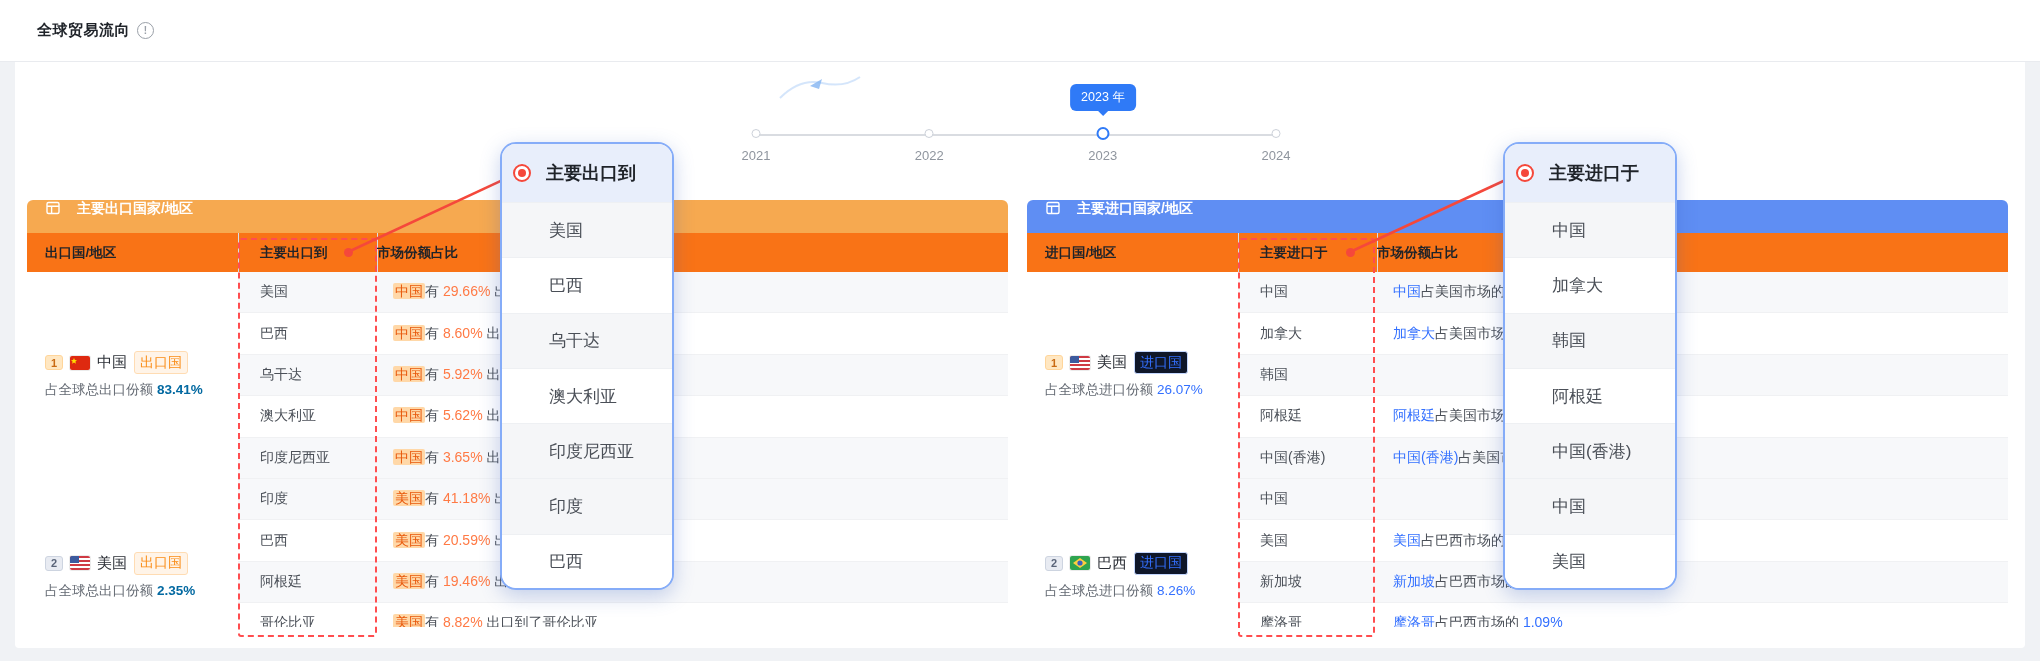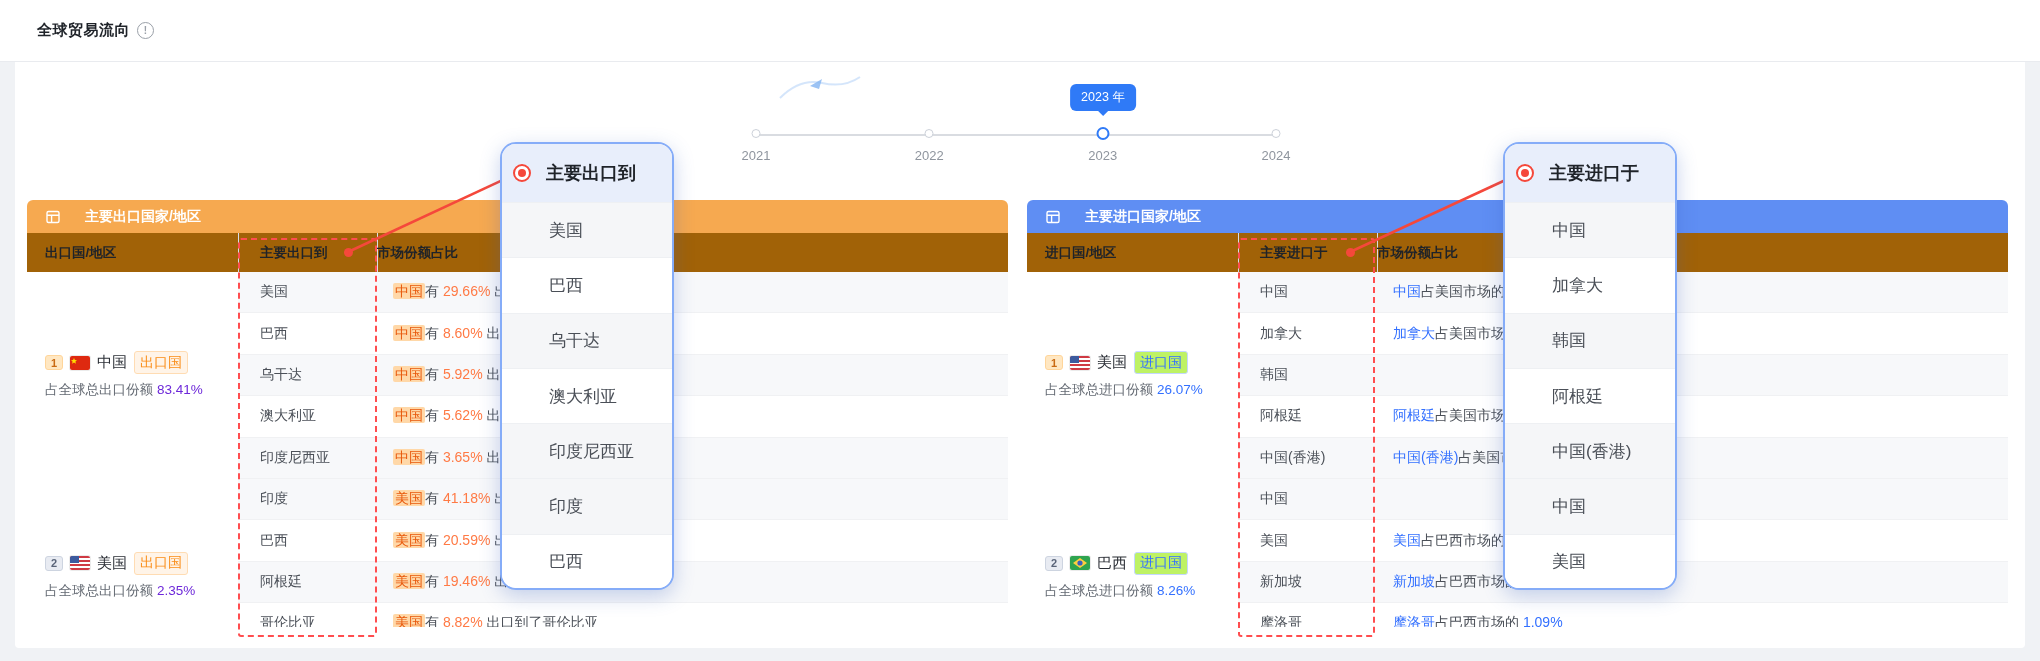--- a/index.html
+++ b/index.html
@@ -30,44 +30,44 @@
   .tl-tip{position:absolute;top:84px;left:1103px;transform:translateX(-50%);background:#2f7af7;color:#fff;
     font-size:12.5px;padding:5px 11px;border-radius:6px;white-space:nowrap;}
   .tl-tip:after{content:"";position:absolute;left:50%;bottom:-10px;transform:translateX(-50%);
     border:5px solid transparent;border-top-color:#2f7af7;}
   .sketch{position:absolute;left:772px;top:68px;opacity:.85;}
 
   
   .trade-table{position:absolute;top:200px;width:981px;height:427px;border-radius:6px;overflow:hidden;background:#fff;}
   .trade-table.export{left:27px;}
   .trade-table.import{left:1027px;}
-  .titlebar{height:33px;display:flex;align-items:center;gap:24px;padding-left:18px;color:#fff;font-size:14px;font-weight:700;}
+  .titlebar{height:33px;display:flex;gap:16px;padding-left:18px;color:#fff;font-size:14px;font-weight:700;}
   .export .titlebar{background:#f6a950;}
   .import .titlebar{background:#5f8ef3;}
-  .colheads{height:39px;background:#a16207;display:flex;align-items:center;font-size:13.5px;font-weight:700;color:#1f2329;}
+  .colheads{height:39px;background:#f97316;display:flex;align-items:center;font-size:13.5px;font-weight:700;color:#1f2329;}
   .ch{box-sizing:border-box;}
   .ch.c1{width:211px;padding-left:18px;}
   .ch.c2{width:139px;padding-left:22px;box-shadow:inset 1px 0 0 #d8dde6;align-self:stretch;display:flex;align-items:center;}
   .ch.c3{flex:1;box-shadow:inset 1px 0 0 #d8dde6;align-self:stretch;display:flex;align-items:center;}
   .tbody{height:355px;overflow:hidden;}
   .group{display:flex;}
   .gcell{width:211px;box-sizing:border-box;padding-left:18px;display:flex;flex-direction:column;justify-content:center;background:#fff;}
   .group.g2 .gcell{justify-content:flex-start;padding-top:73px;}
   .gline1{display:flex;align-items:center;gap:7px;}
   .gname{font-size:15px;font-weight:500;color:#2a2e35;}
   .rank{display:inline-flex;align-items:center;justify-content:center;min-width:18px;height:15px;border-radius:3px;
     font-size:11px;font-weight:700;box-sizing:border-box;padding:0 3px;}
   .rank.r1{background:#ffe7c2;border:1px solid #ffd59a;color:#c96a12;}
   .rank.r2{background:#e8ebf2;border:1px solid #cdd4e0;color:#5a6478;}
   .tag{font-size:14px;padding:1.5px 5px;border-radius:3px;font-weight:500;}
   .tag.t-export{color:#fa8c16;background:#fff4e8;border:1px solid #ffdcb3;}
-  .tag.t-import{color:#3370ff;background:#bef264;border:1px solid #c4d7ff;}
+  .tag.t-import{color:#3370ff;background:#0f172a;border:1px solid #c4d7ff;}
   .gshare{margin-top:7px;font-size:13.5px;color:#646a73;}
   .gshare .val{margin-left:4px;font-weight:500;}
-  .export .gshare .val{color:#6d28d9;}
+  .export .gshare .val{color:#0369a1;font-weight:bold;}
   .import .gshare .val{color:#3370ff;}
   .grows{flex:1;display:flex;flex-direction:column;}
   .row{height:41.4px;display:flex;align-items:center;border-bottom:1px solid #f0f1f3;box-sizing:border-box;background:#fff;}
   .row.stripe{background:#f7f8fa;}
   .dest{width:139px;box-sizing:border-box;padding-left:22px;font-size:14px;color:#4b5058;}
   .share{flex:1;box-sizing:border-box;padding-left:16px;font-size:14px;color:#4b5058;white-space:nowrap;overflow:hidden;}
   .mk-o{color:#e8590c;background:#ffd8a8;padding:0 2px;border-radius:2px;font-weight:500;}
   .pct-o{color:#ff7a45;font-weight:500;}
   .lnk-b{color:#3370ff;font-weight:500;}
   .pct-b{color:#3370ff;font-weight:500;}

